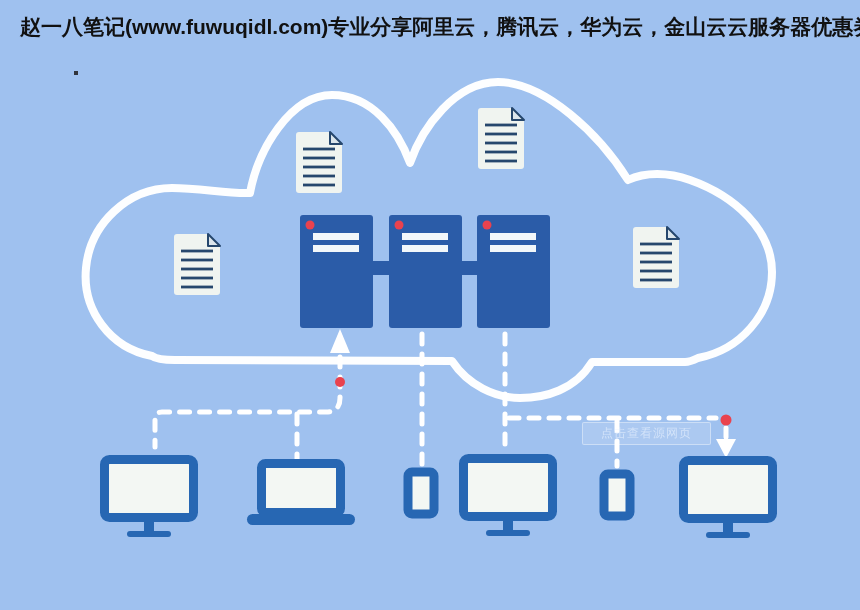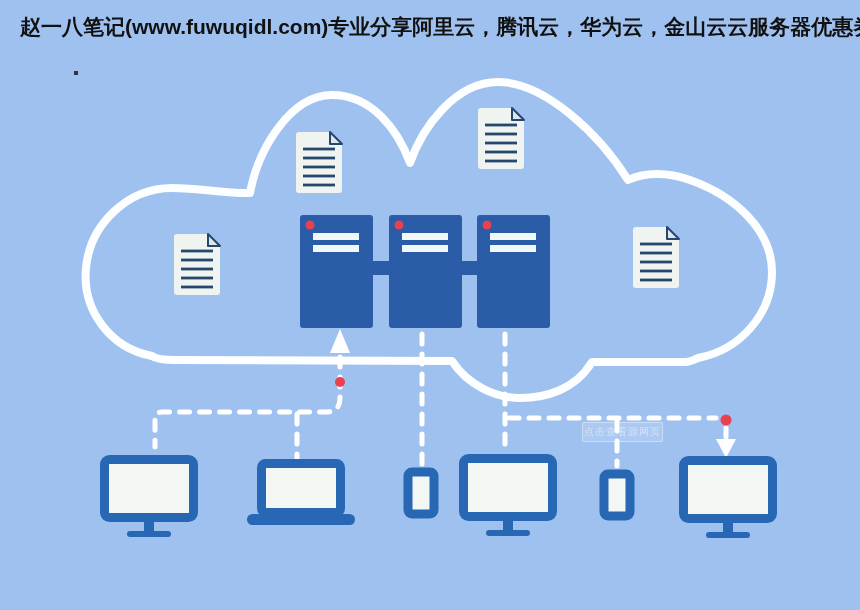--- a/index.html
+++ b/index.html
@@ -26,21 +26,21 @@
     font-size:21px;font-weight:600;color:var(--title_color);
     letter-spacing:0px;white-space:nowrap;
   }
   .stray-dot{
     position:absolute;left:74px;top:71px;width:4px;height:4px;
     background:#30343c;font-size:0;
   }
   .scene{position:absolute;left:0;top:0;}
   .watermark{
     position:absolute;left:582px;top:422px;
-    padding:2px 1px;font-size:10px;letter-spacing:1px;
+    padding:2px 18px;font-size:12px;letter-spacing:1px;
     color:rgba(235,243,255,0.60);
     background:rgba(255,255,255,0.14);
     border:1px solid rgba(255,255,255,0.38);
     border-radius:2px;cursor:pointer;
   }
   
   .cloud-line{fill:none;stroke:var(--cloud_outline);stroke-width:8;stroke-linejoin:round;stroke-linecap:round;}
   .doc-page{fill:var(--document_white);}
   .doc-fold{fill:var(--fold_shade);stroke:var(--document_line);stroke-width:2;stroke-linejoin:round;}
   .doc-rule{stroke:var(--document_line);stroke-width:2.8;}

